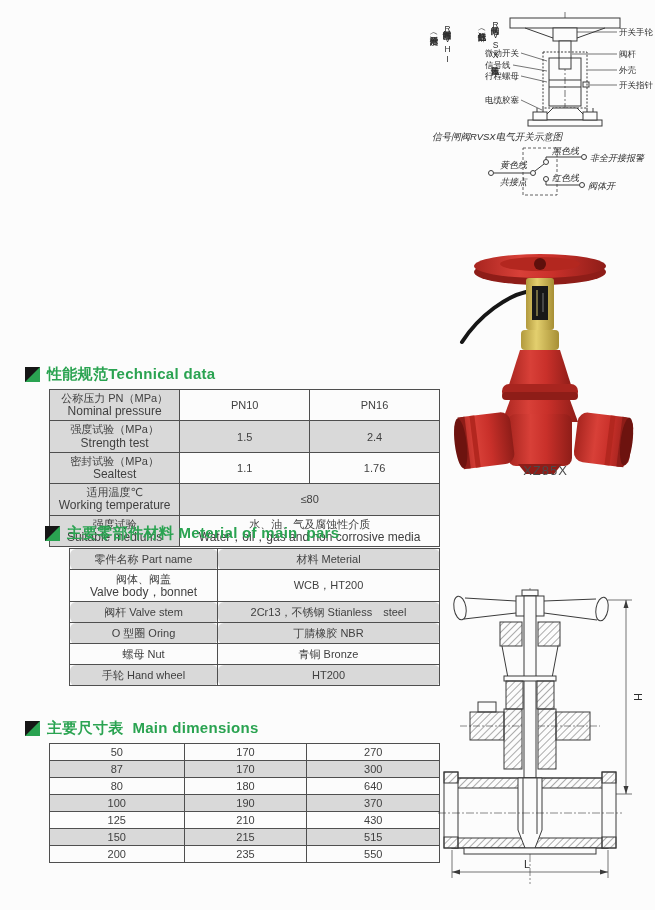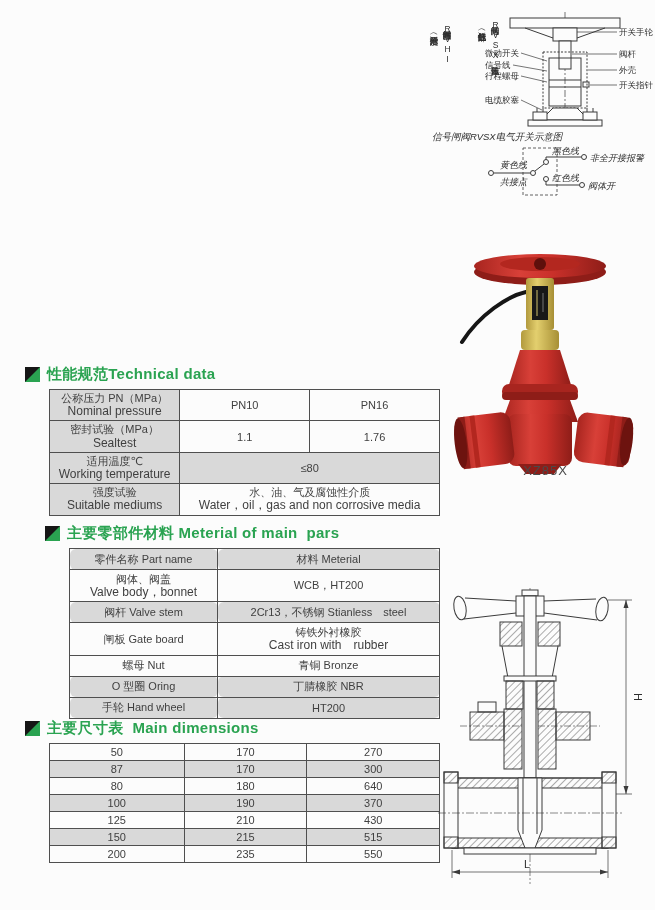--- a/index.html
+++ b/index.html
@@ -192,20 +192,28 @@
         <tr>
       <td class="g">
         <div class="zh">公称压力 PN（MPa）</div>
         <div class="en">Nominal pressure</div>
       </td>
       <td>PN10</td>
       <td>PN16</td>
     </tr>
     <tr>
       <td class="g">
+        <div class="zh">强度试验（MPa）</div>
+        <div class="en">Strength test</div>
+      </td>
+      <td class="g">1.5</td>
+      <td class="g">2.4</td>
+    </tr>
+    <tr>
+      <td class="g">
         <div class="zh">密封试验（MPa）</div>
         <div class="en">Sealtest</div>
       </td>
       <td>1.1</td>
       <td>1.76</td>
     </tr>
     <tr>
       <td class="g">
         <div class="zh">适用温度℃</div>
         <div class="en">Working temperature</div>
@@ -246,33 +254,26 @@
         <div class="zh">阀体、阀盖</div>
         <div class="en">Valve body，bonnet</div>
       </td>
       <td>WCB，HT200</td>
     </tr>
     <tr>
       <td class="g">阀杆  Valve stem</td>
       <td class="g">2Cr13，不锈钢 Stianless　steel</td>
     </tr>
     <tr>
-      <td>闸板  Gate board</td>
-      <td>
-        <div class="zh">铸铁外衬橡胶</div>
-        <div class="en">Cast iron with　rubber</div>
-      </td>
+      <td class="g">O 型圈  Oring</td>
+      <td class="g">丁腈橡胶  NBR</td>
     </tr>
     <tr>
       <td>螺母  Nut</td>
       <td>青铜  Bronze</td>
-    </tr>
-    <tr>
-      <td class="g">O 型圈  Oring</td>
-      <td class="g">丁腈橡胶  NBR</td>
     </tr>
     <tr>
       <td class="g">手轮  Hand wheel</td>
       <td class="g">HT200</td>
     </tr>
   </tbody>
     </table>
 </div>
 
 <div class="section" id="sec-dimensions">

